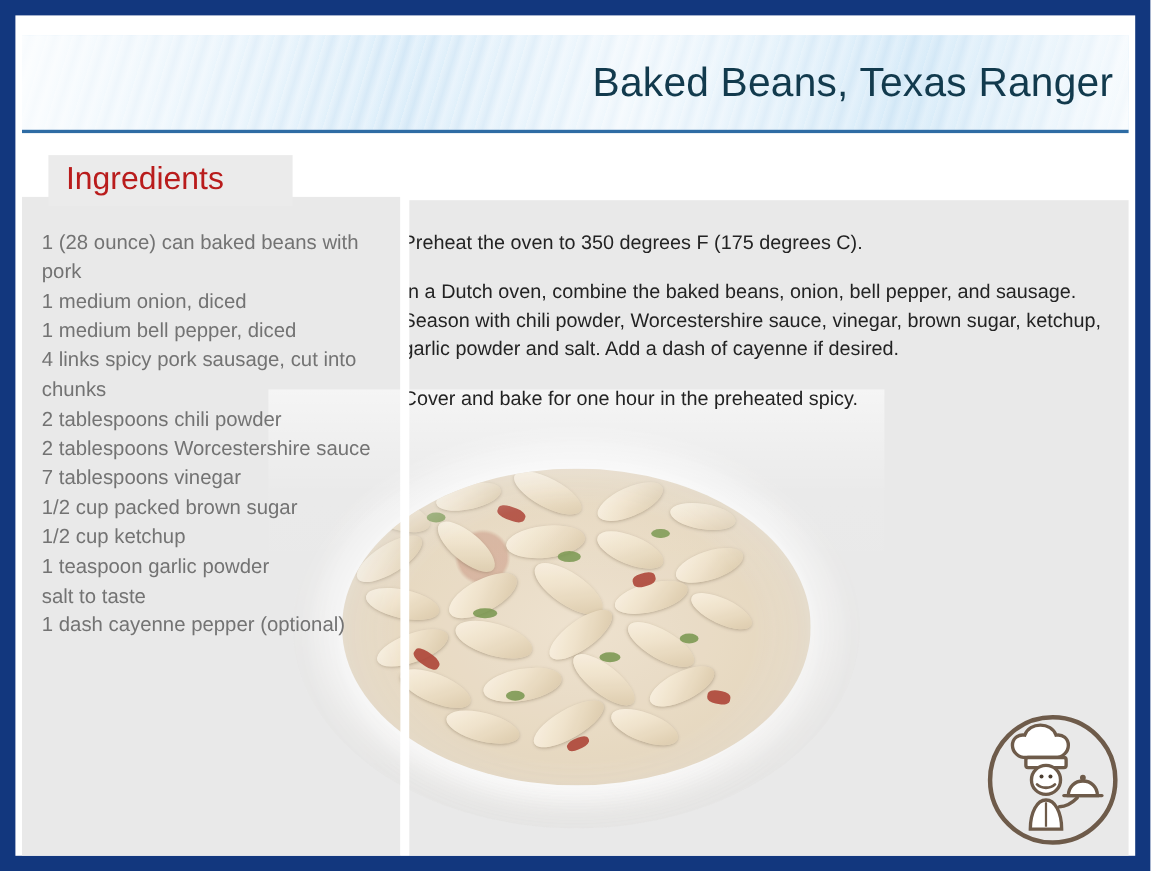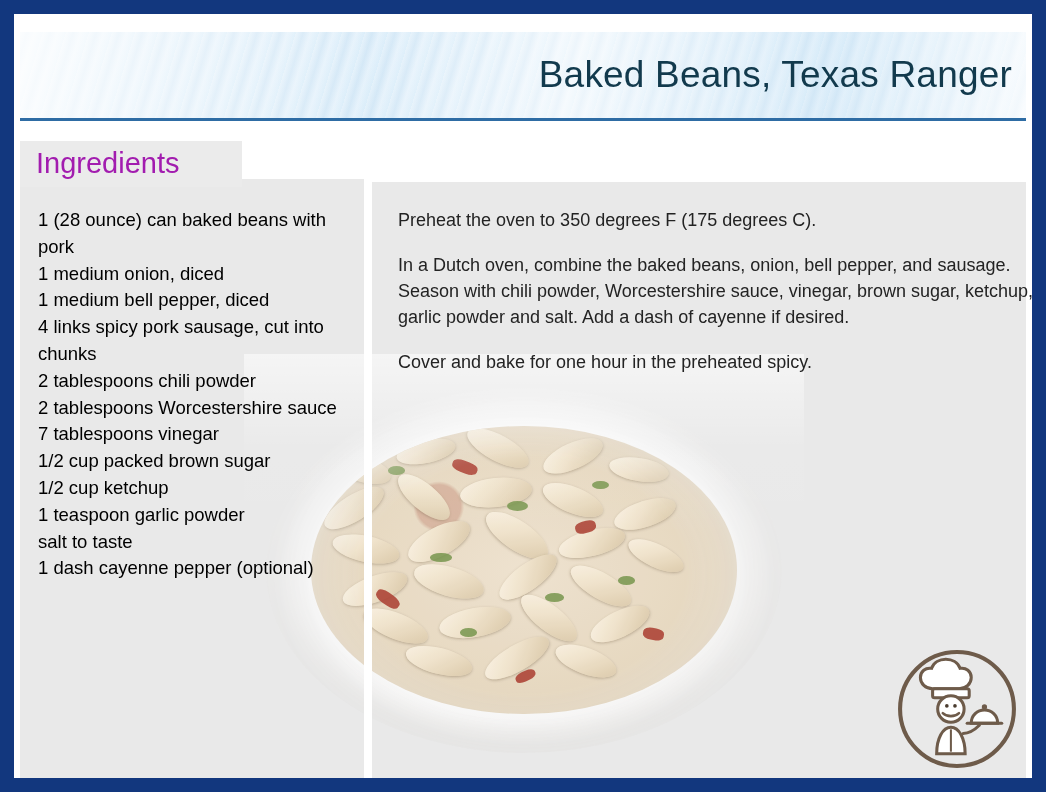--- a/index.html
+++ b/index.html
@@ -69,55 +69,56 @@
     top: 168px;
     width: 654px;
     height: 596px;
     background: #e9e9e9;
   }
 
   
   .tab {
     position: absolute;
     background: #ebebeb;
-    color: #a21caf;
+    color: #b91c1c;
     font-size: 29px;
     line-height: 1;
     padding: 8px 16px 9px 16px;
     white-space: nowrap;
+    margin-left: 24px;
   }
   .tab-ing {
     left: 6px;
     top: 127px;
     width: 190px;
   }
   .tab-dir {
     left: 358px;
     top: 130px;
     width: 158px;
   }
 
   
   .ing-list {
     position: absolute;
     left: 24px;
     top: 193px;
     width: 326px;
     font-size: 18.5px;
     line-height: 26.8px;
-    color: #000000;
+    color: #737373;
     z-index: 4;
   }
   .ing-list div {
     white-space: normal;
   }
 
   .dir-body {
     position: absolute;
-    left: 384px;
+    left: 352px;
     top: 193px;
     width: 640px;
     font-size: 18px;
     line-height: 26px;
     color: #232323;
     z-index: 4;
   }
   .dir-body p {
     margin: 0 0 19px 0;
   }

